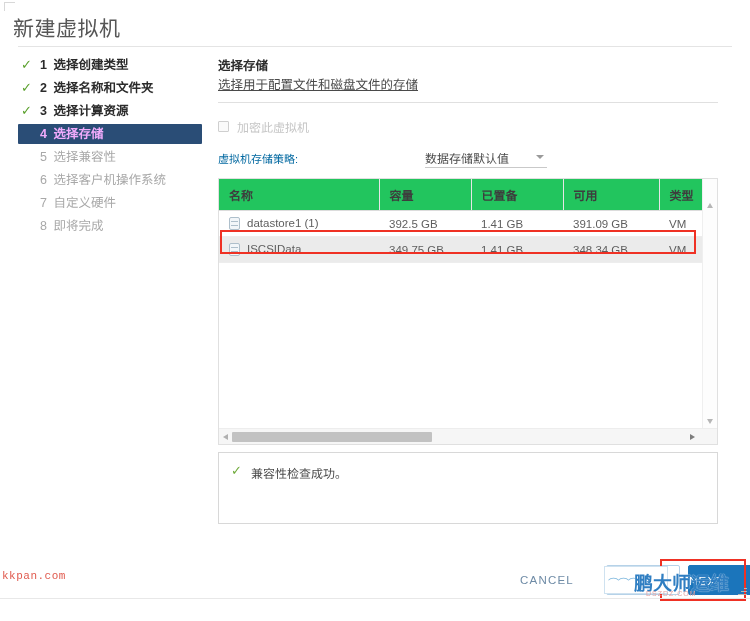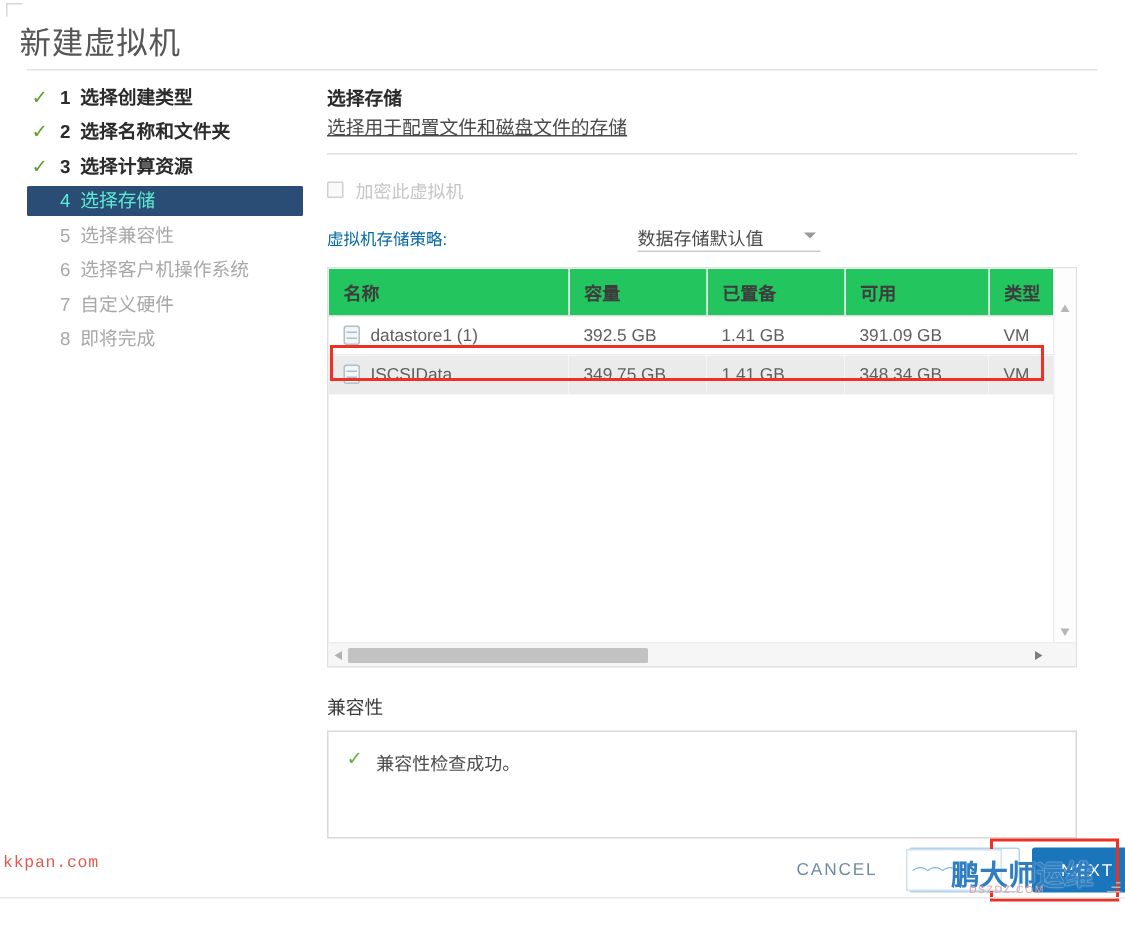--- a/index.html
+++ b/index.html
@@ -80,22 +80,22 @@
     left: 3px; top: 0;
     width: 14px; height: 20px;
     line-height: 20px;
     color: #5aa02c;
     font-size: 13px;
     font-weight: bold;
   }
   .step.done { color: #2b2b2b; font-weight: bold; }
   .step.current {
     background: #2a4d76;
-    color: #5eead4;
-    font-weight: normal;
+    color: #f0abfc;
+    font-weight: bold;
     width: 184px;
     border-radius: 1px;
   }
   .step.upcoming { color: #a8a8a8; font-weight: normal; }
   .step .num { margin-right: 3px; }
 
   
   #content {
     position: absolute;
     left: 218px; top: 58px;
@@ -336,21 +336,20 @@
     width: 514px;
     height: 34px;
   }
   .btn {
     position: absolute;
     top: 0;
     height: 30px;
     line-height: 30px;
     font-size: 11.5px;
     letter-spacing: 1.2px;
-    text-align: center;
     box-sizing: border-box;
     border-radius: 2px;
     cursor: pointer;
     white-space: nowrap;
   }
   #btn-cancel {
     left: 302px;
     width: 76px;
     color: #6e8ba6;
     background: transparent;
@@ -561,21 +560,20 @@
         <span class="sb-arrow-dn"></span>
       </div>
 
       <div id="h-scroll">
         <span class="hsb-left"></span>
         <span id="h-thumb"></span>
         <span class="hsb-right"></span>
       </div>
     </div>
 
-    <div id="compat-label">兼容性</div>
     <div id="compat-box">
       <div id="compat-msg">
         <span id="compat-check">✓</span>
         <span>兼容性检查成功。</span>
       </div>
     </div>
   </div>
 
   <div id="footer">
     <div class="btn" id="btn-cancel">CANCEL</div>

